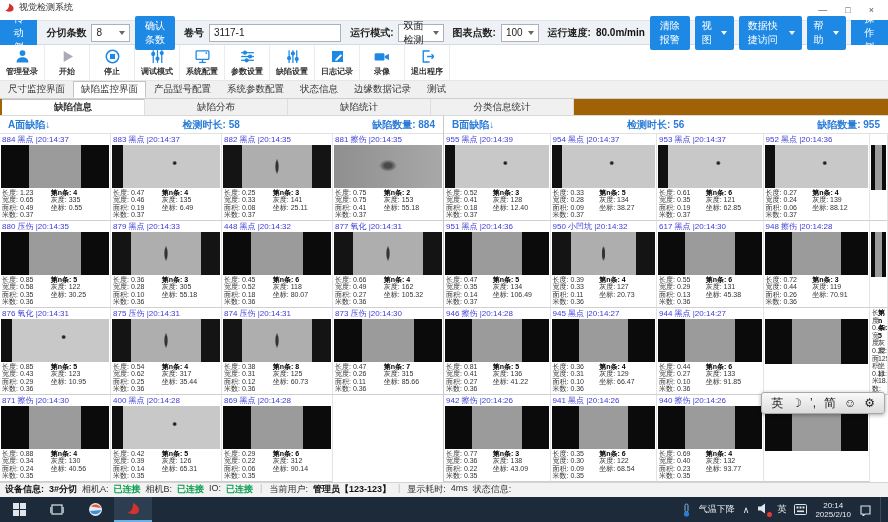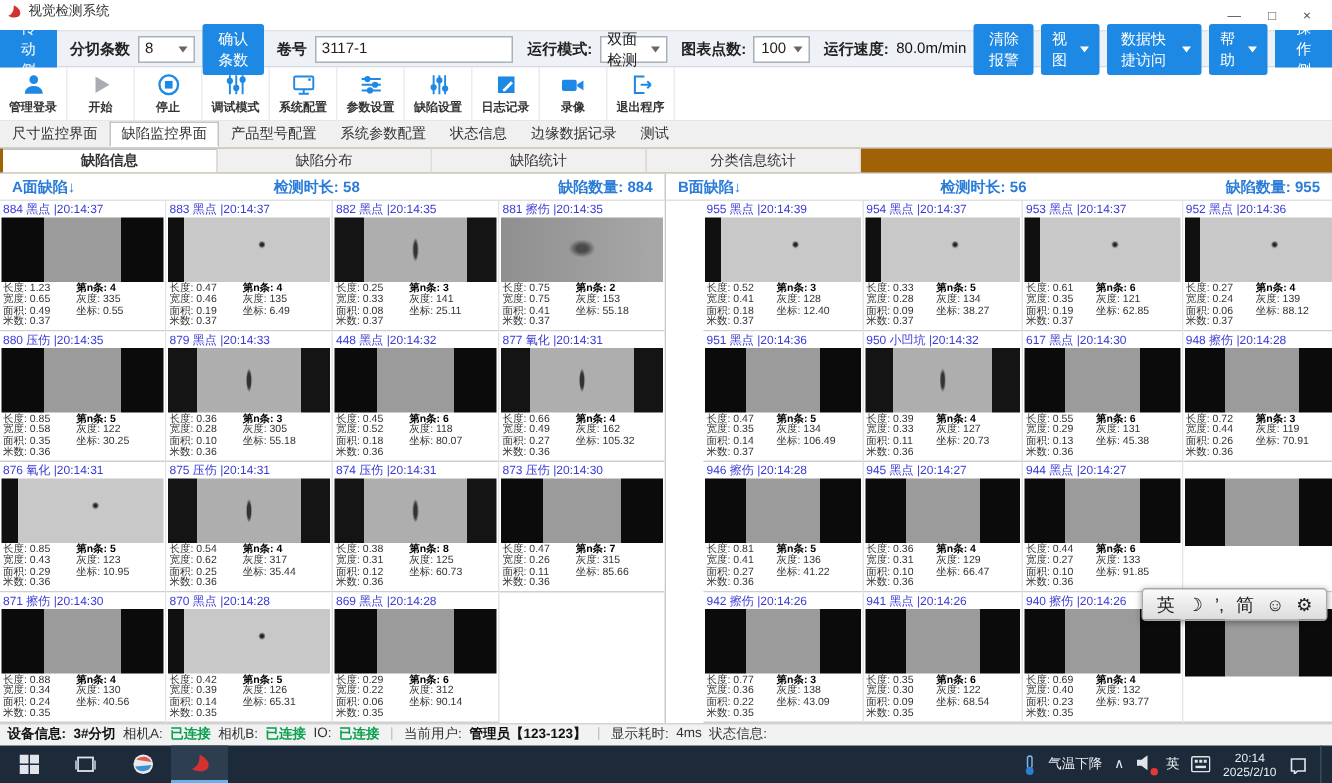--- a/index.html
+++ b/index.html
@@ -16,21 +16,21 @@
   
   .toolbar { height:25px; background:#eef1f5; border-top:1px solid #dfe3e8; border-bottom:1px solid #d5dae0; display:flex; align-items:center; gap:5px; font-size:10px; }
   .btn-blue { background:#1e88e5; color:#fff; border:none; border-radius:2px; font-size:10px; padding:3px 7px; display:flex; align-items:center; gap:4px; cursor:pointer; font-family:inherit; }
   .side-btn { height:25px; border-radius:0; padding:0 9px; }
   .op-btn { margin-left:auto; height:25px; border-radius:0; padding:0 9px; }
   .tb-label { font-weight:bold; color:#222; white-space:nowrap; margin-left:4px; }
   .combo, .tb-input { background:#fff; border:1px solid #a9b1ba; height:18px; display:flex; align-items:center; padding:0 4px; font-size:10px; color:#222; }
   .combo { justify-content:space-between; cursor:pointer; }
   .caret { width:0; height:0; border-left:3.5px solid transparent; border-right:3.5px solid transparent; border-top:4px solid #666; margin-left:5px; }
   .btn-blue .caret { border-top-color:#fff; }
-  .speed-val { font-weight:normal; color:#111; }
+  .speed-val { font-weight:bold; color:#111; }
 
   
   .actionbar { height:36px; background:#fff; display:flex; border-bottom:1px solid #e6e6e6; }
   .action-item { min-width:45px; padding:0 3px; display:flex; flex-direction:column; align-items:center; justify-content:center; border-right:1px solid #ececec; cursor:pointer; }
   .action-item .lbl { font-size:8px; font-weight:bold; color:#333; margin-top:1px; white-space:nowrap; }
   .action-item svg { display:block; }
 
   
   .tabsbar { height:18px; background:#f0f0f0; display:flex; align-items:stretch; border-bottom:1px solid #cfcfcf; }
   .tab { padding:0 7px; font-size:9.5px; display:flex; align-items:center; color:#333; border:1px solid transparent; cursor:pointer; white-space:nowrap; }
@@ -39,21 +39,21 @@
   .subtab { width:143px; font-size:9.5px; display:flex; align-items:center; justify-content:center; color:#333; background:#f0f0f0; border-right:1px solid #ddd; cursor:pointer; }
   .subtab.active { background:#fff; font-weight:bold; border-top:1px solid #c3c3c3; }
 
   
   .main { display:flex; height:366px; background:#fff; }
   .panel { width:444px; display:flex; flex-direction:column; overflow:hidden; border-right:1px solid #c9c9c9; }
   .panel:last-child { border-right:none; }
   .panel-head { height:18px; display:flex; align-items:center; justify-content:space-between; padding:0 8px; border-bottom:1px solid #e2e2e2; font-size:10px; font-weight:bold; color:#2a7cd8; }
   .panel-grid { flex:1; display:grid; grid-auto-rows:87px; }
   .grid-a { grid-template-columns:repeat(4,111px); }
-  .grid-b { grid-template-columns:repeat(4,106.5px) 1fr;margin-left:25px; }
+  .grid-b { grid-template-columns:repeat(4,106.5px) 1fr; }
   .cell { border-right:1px solid #e4e4e4; border-bottom:1px solid #cfcfcf; display:flex; flex-direction:column; overflow:hidden; background:#fff; cursor:pointer; }
   .cell-head { height:11px; font-size:8px; line-height:11px; color:#3b3bd8; padding:0 2px; white-space:nowrap; overflow:hidden; }
   .cell-img { height:45px; margin:0 1px; }
   .img-v1 { background:linear-gradient(90deg,#0b0b0b 0 26%,#9b9b9b 26% 74%,#0b0b0b 74%); }
   .img-v2 { background:radial-gradient(circle at 58% 42%, #222 0 1px, transparent 2.5px), linear-gradient(90deg,#101010 0 10%,#c8c8c8 10%); }
   .img-v3 { background:radial-gradient(ellipse 2px 8px at 50% 50%, #333 0 60%, transparent 100%), linear-gradient(90deg,#141414 0 18%,#aeaeae 18% 82%,#141414 82%); }
   .img-v4 { background:radial-gradient(ellipse 9px 6px at 50% 48%, #4a4a4a 0 40%, transparent 100%), linear-gradient(90deg,#8f8f8f, #a8a8a8); }
   .cell-info { flex:1; display:flex; padding:1px 2px; font-size:7px; line-height:7.6px; color:#333; }
   .ci-l { width:46%; } .ci-r { width:54%; }
   .ci-r .fline { font-weight:bold; color:#000; }
@@ -483,21 +483,21 @@
               <div>米数: 0.35</div>
             </div>
             <div class="ci-r">
               <div class="fline">第n条: 4</div>
               <div>灰度: 130</div>
               <div>坐标: 40.56</div>
             </div>
           </div>
         </div>
         <div class="cell">
-          <div class="cell-head">870 黑点 |20:14:28</div>
+          <div class="cell-head">400 黑点 |20:14:28</div>
           <div class="cell-img img-v2"></div>
           <div class="cell-info">
             <div class="ci-l">
               <div>长度: 0.42</div>
               <div>宽度: 0.39</div>
               <div>面积: 0.14</div>
               <div>米数: 0.35</div>
             </div>
             <div class="ci-r">
               <div class="fline">第n条: 5</div>

